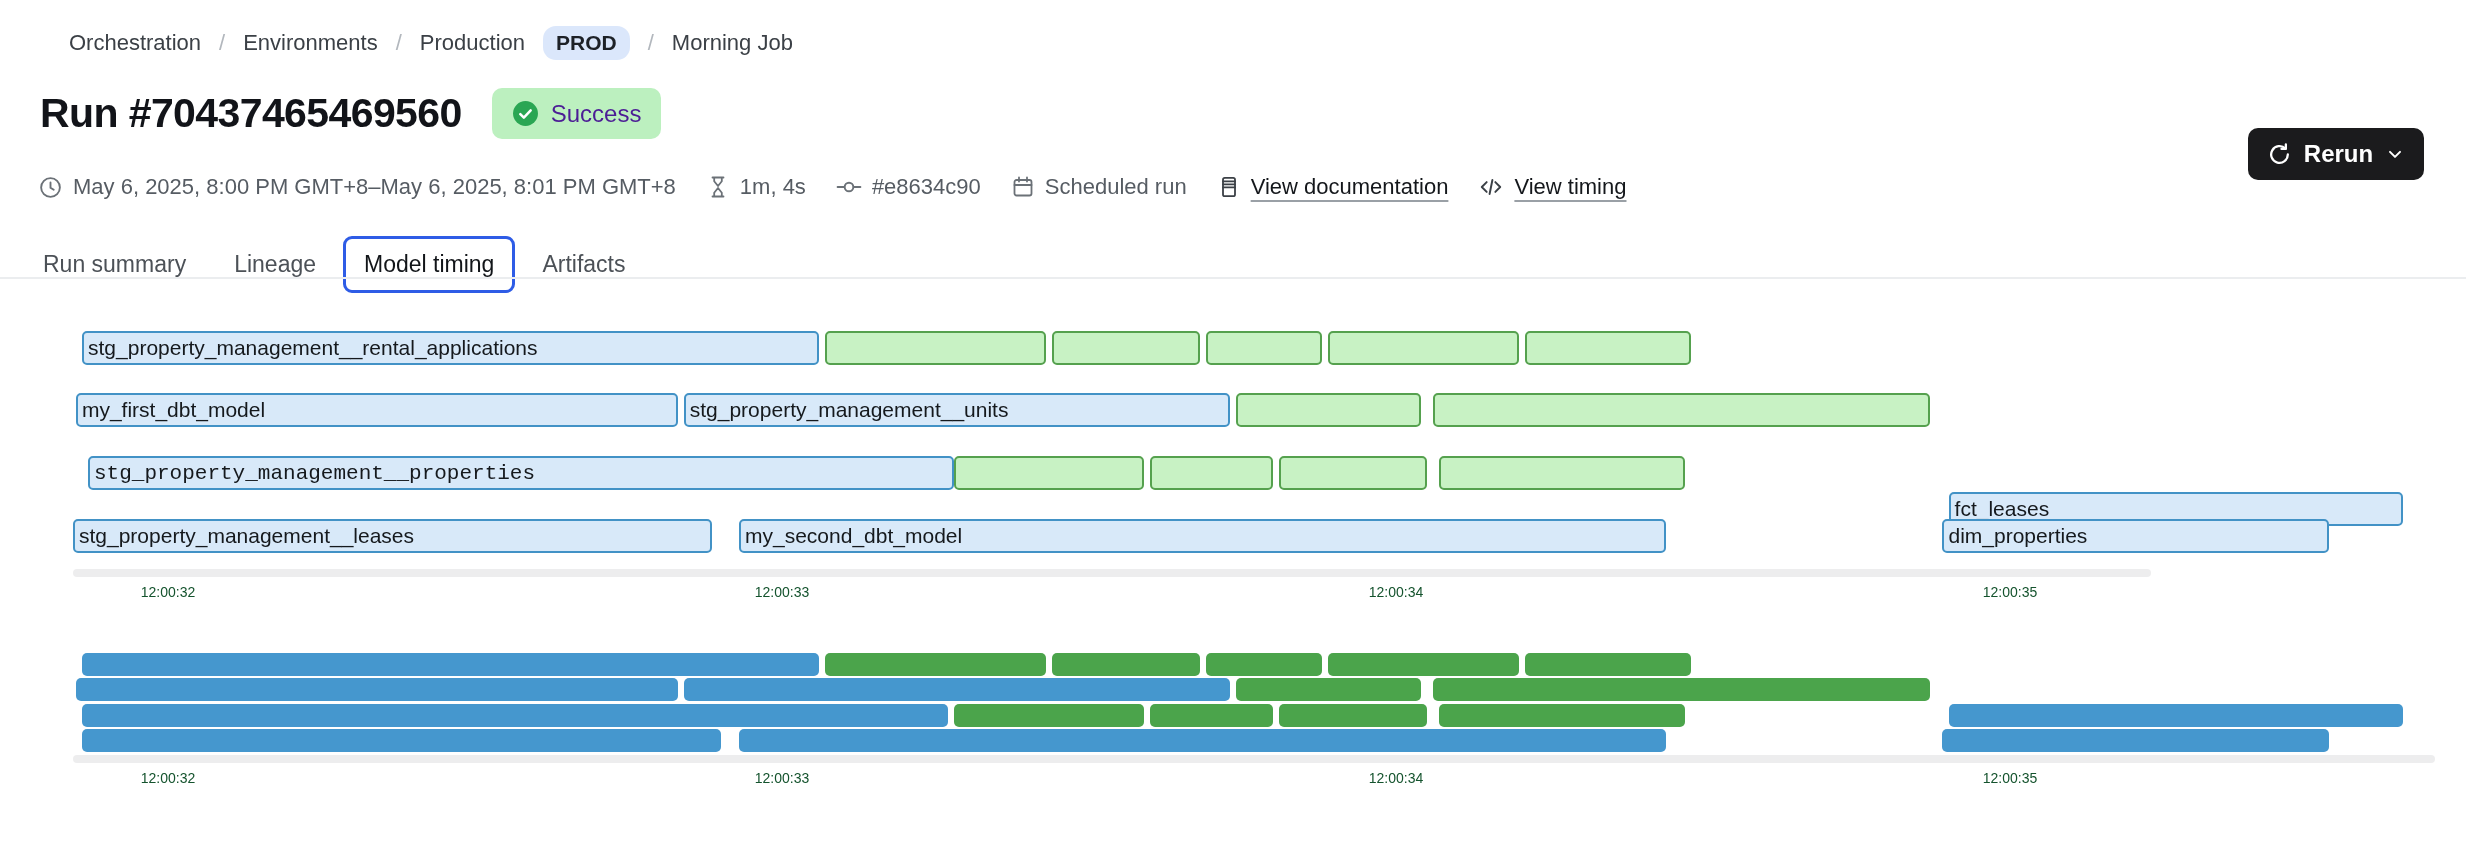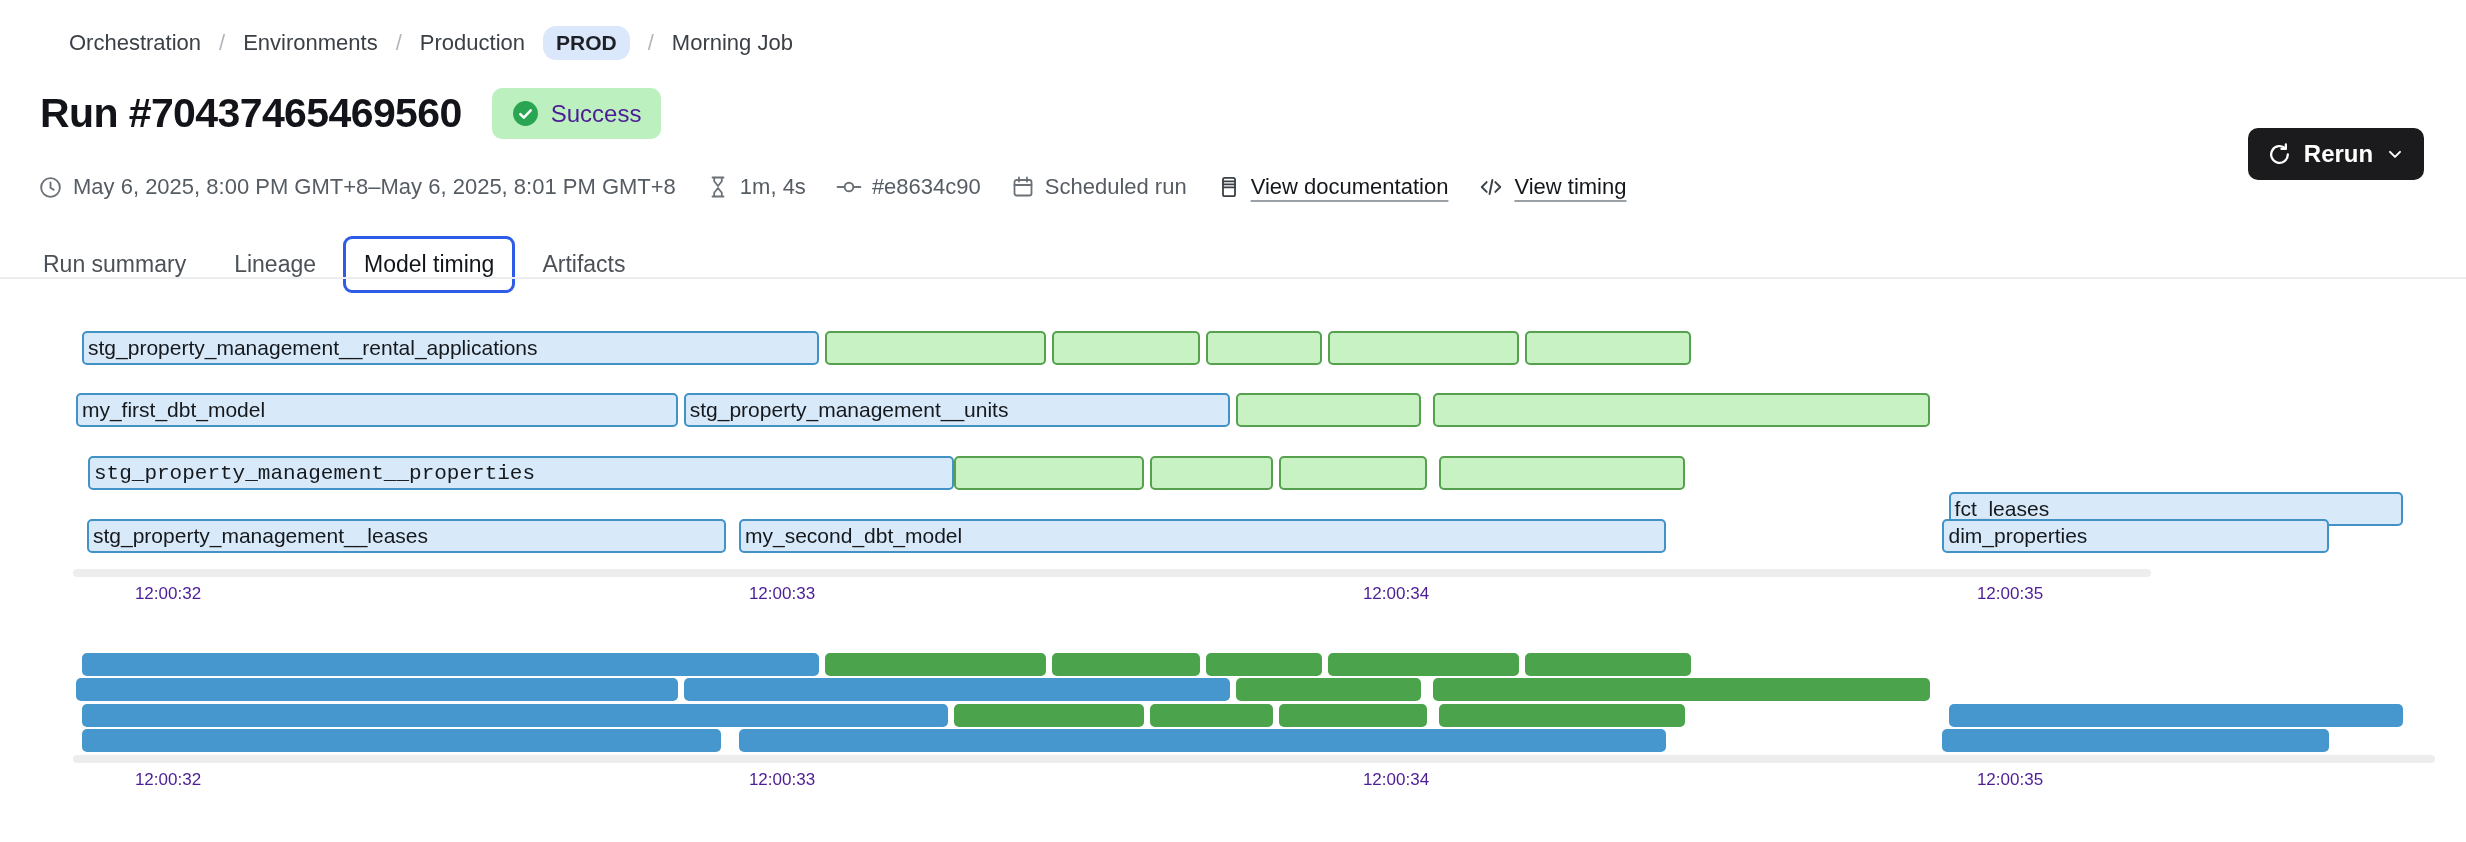--- a/index.html
+++ b/index.html
@@ -41,21 +41,21 @@
        font-family:inherit;font-size:inherit;color:inherit;cursor:pointer;}
   .tab.selected{border-color:var(--accent);color:#121519;font-weight:500;}
   .divider{position:absolute;top:277px;left:0;width:2466px;height:2px;background:#ebedef;}
 
   
   .layer{position:absolute;inset:0;}
   .gbar{position:absolute;height:34px;border:2px solid;border-radius:5px;box-sizing:border-box;
         display:flex;align-items:center;overflow:hidden;cursor:pointer;}
   .gbar span{font-size:21px;color:#15191d;padding-left:4px;white-space:nowrap;}
   .mbar{position:absolute;height:23px;border-radius:5px;cursor:pointer;}
-  .axis-label{position:absolute;transform:translateX(-50%);font-size:17px;color:#4c1d95;white-space:nowrap;}
+  .axis-label{position:absolute;transform:translateX(-50%);font-size:14px;color:#14532d;white-space:nowrap;}
   .scroll-track{position:absolute;height:8px;border-radius:4px;background:#ededee;cursor:pointer;}
   .gantt-track{left:73px;top:569px;width:2078px;}
   .mini-track{left:73px;top:755px;width:2362px;}
 </style>
 </head>
 <body>
 
 <div class="page">
 
   <nav class="breadcrumb">
@@ -162,21 +162,21 @@
       <div class="gbar" style="left: 88px; top: 456px; width: 865.74px; background: rgb(216, 233, 249); border-color: rgb(66, 146, 198); font-family: Liberation Mono, monospace;">
         <span>stg_property_management__properties</span>
       </div>
       <div class="gbar" style="left: 953.92px; top: 456px; width: 190.34px; background: rgb(200, 242, 196); border-color: rgb(85, 161, 78);"></div>
       <div class="gbar" style="left: 1150.4px; top: 456px; width: 122.8px; background: rgb(200, 242, 196); border-color: rgb(85, 161, 78);"></div>
       <div class="gbar" style="left: 1279.34px; top: 456px; width: 147.36px; background: rgb(200, 242, 196); border-color: rgb(85, 161, 78);"></div>
       <div class="gbar" style="left: 1438.98px; top: 456px; width: 245.6px; background: rgb(200, 242, 196); border-color: rgb(85, 161, 78);"></div>
       <div class="gbar" style="left: 1948.6px; top: 456px; width: 454.36px; background: rgb(216, 233, 249); border-color: rgb(66, 146, 198); margin-top: 36px;">
         <span>fct_leases</span>
       </div>
-      <div class="gbar" style="left: 87px; top: 519px; width: 638.56px; background: rgb(216, 233, 249); border-color: rgb(66, 146, 198);">
+      <div class="gbar" style="left: 73px; top: 519px; width: 638.56px; background: rgb(216, 233, 249); border-color: rgb(66, 146, 198);">
         <span>stg_property_management__leases</span>
       </div>
       <div class="gbar" style="left: 739.02px; top: 519px; width: 927.14px; background: rgb(216, 233, 249); border-color: rgb(66, 146, 198);">
         <span>my_second_dbt_model</span>
       </div>
       <div class="gbar" style="left: 1942.46px; top: 519px; width: 386.82px; background: rgb(216, 233, 249); border-color: rgb(66, 146, 198);">
         <span>dim_properties</span>
       </div>
     </div>
   <div class="scroll-track gantt-track"></div>

